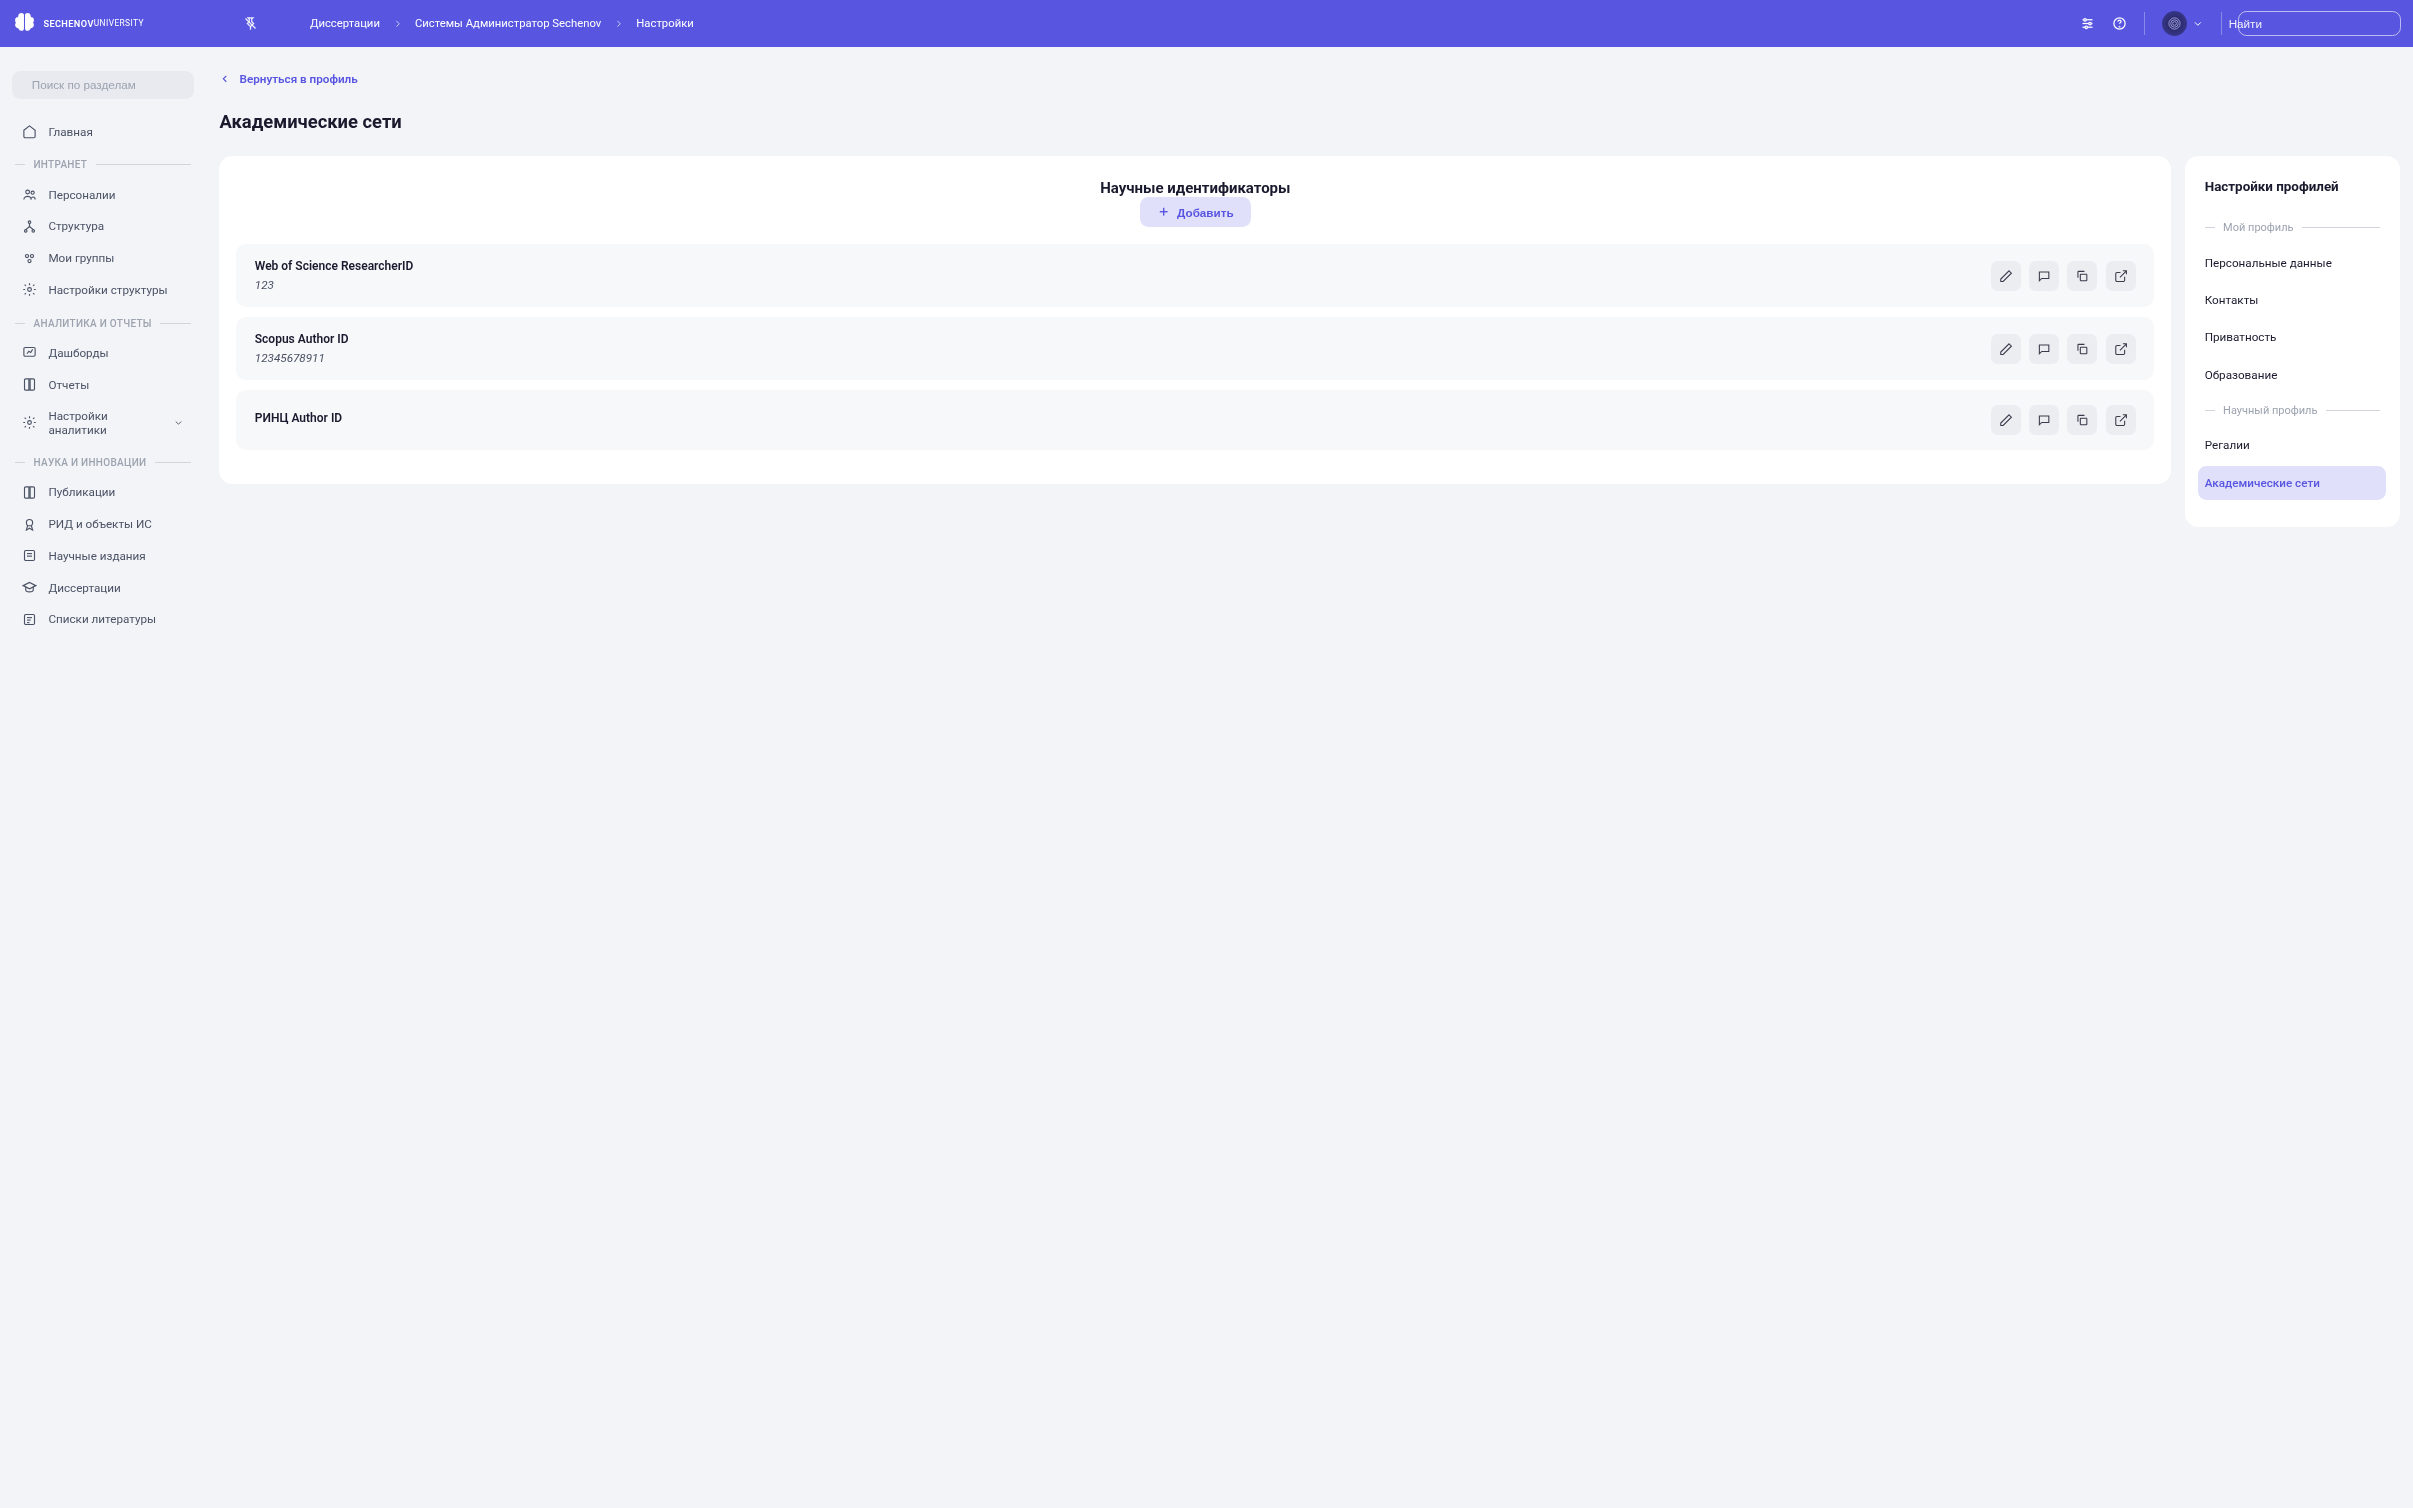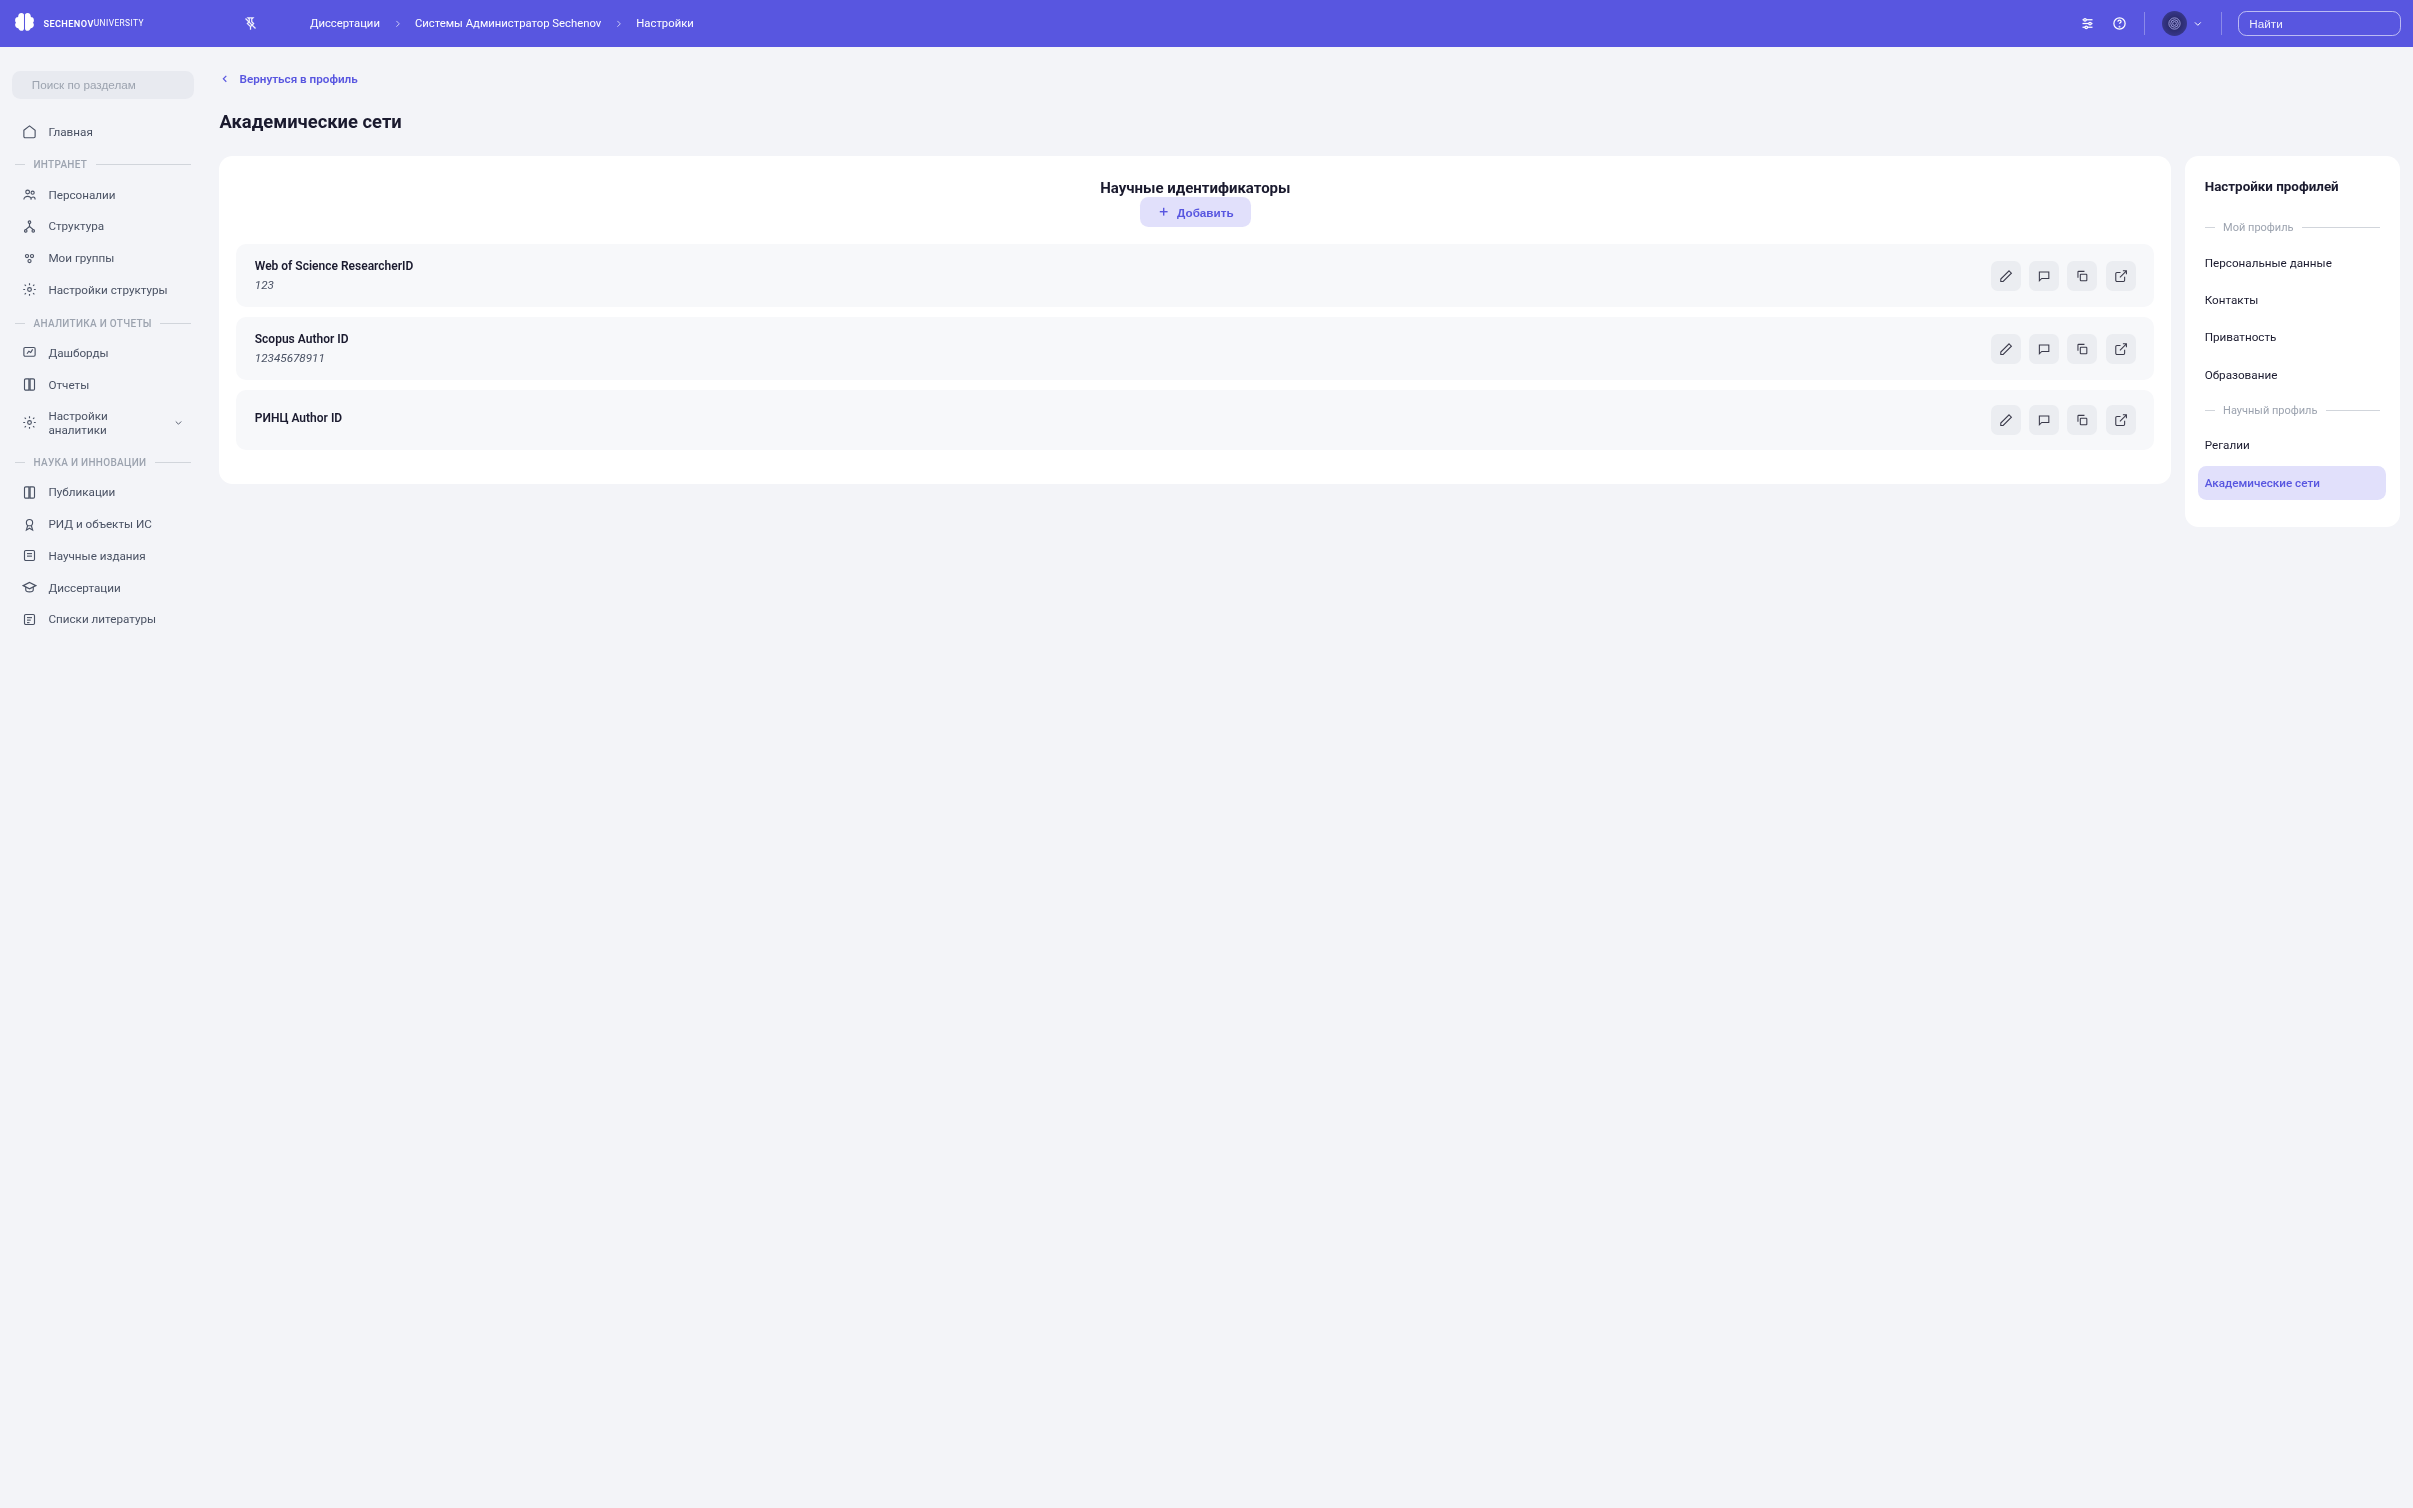--- a/index.html
+++ b/index.html
@@ -25,21 +25,21 @@
 .logo-line2 { font-size: 8.4px; letter-spacing: 0.4px; }
 .pin-icon { margin-left: 84px; width: 15px; height: 15px; cursor: pointer; opacity: 0.9; }
 .breadcrumb { display: flex; align-items: center; gap: 11.7px; margin-left: 37px; font-size: 11.3px; }
 .bc-item { cursor: pointer; }
 .bc-sep { width: 11.7px; height: 11.7px; opacity: 0.7; }
 .header-right { margin-left: auto; display: flex; align-items: center; gap: 17px; }
 .hr-divider { width: 0.8px; height: 23.5px; background: rgba(255,255,255,0.3); }
 .header-icon { width: 15px; height: 15px; cursor: pointer; }
 .avatar { width: 25px; height: 25px; border-radius: 50%; background: radial-gradient(circle, #2a2a6a 30%, #4040a0 100%); display:flex; align-items:center; justify-content:center; cursor:pointer; }
 .avatar-wrap { display:flex; align-items:center; gap:5px; cursor:pointer; }
-.search-box { display: flex; align-items: center; border: 0.8px solid rgba(255,255,255,0.6); border-radius: 8.4px; padding: 5px 10px; width: 163px; gap:6.7px; }
+.search-box { display: flex; align-items: center; border: 0.8px solid rgba(255,255,255,0.6); border-radius: 8.4px; padding: 5px 10px; width: 163px; gap:6.7px;justify-content:flex-end; }
 .search-box input { background: transparent; border: none; color: #fff; outline: none; flex:1; font-size:11.7px; }
 .search-box input::placeholder { color: rgba(255,255,255,0.9); }
 
 .app-body { display: flex; justify-content: center; }
 .sidebar { width: 206px; padding: 23.5px 11.7px; }
 .side-search { display:flex; align-items:center; gap:8.4px; background:#e8eaf0; border-radius:8.4px; padding:7.5px 11.7px; margin-bottom:17px; }
 .side-search input { background:transparent; border:none; outline:none; color:#6b7180; flex:1; font-size:11.7px; }
 .side-search input::placeholder { color:#9ca3af; }
 .nav-item { display:flex; align-items:center; gap:11.7px; padding:8.4px 10px; color:#4a5264; cursor:pointer; border-radius:6.7px; font-size:11.7px; }
 .nav-icon { width:15px; height:15px; flex-shrink:0; }

